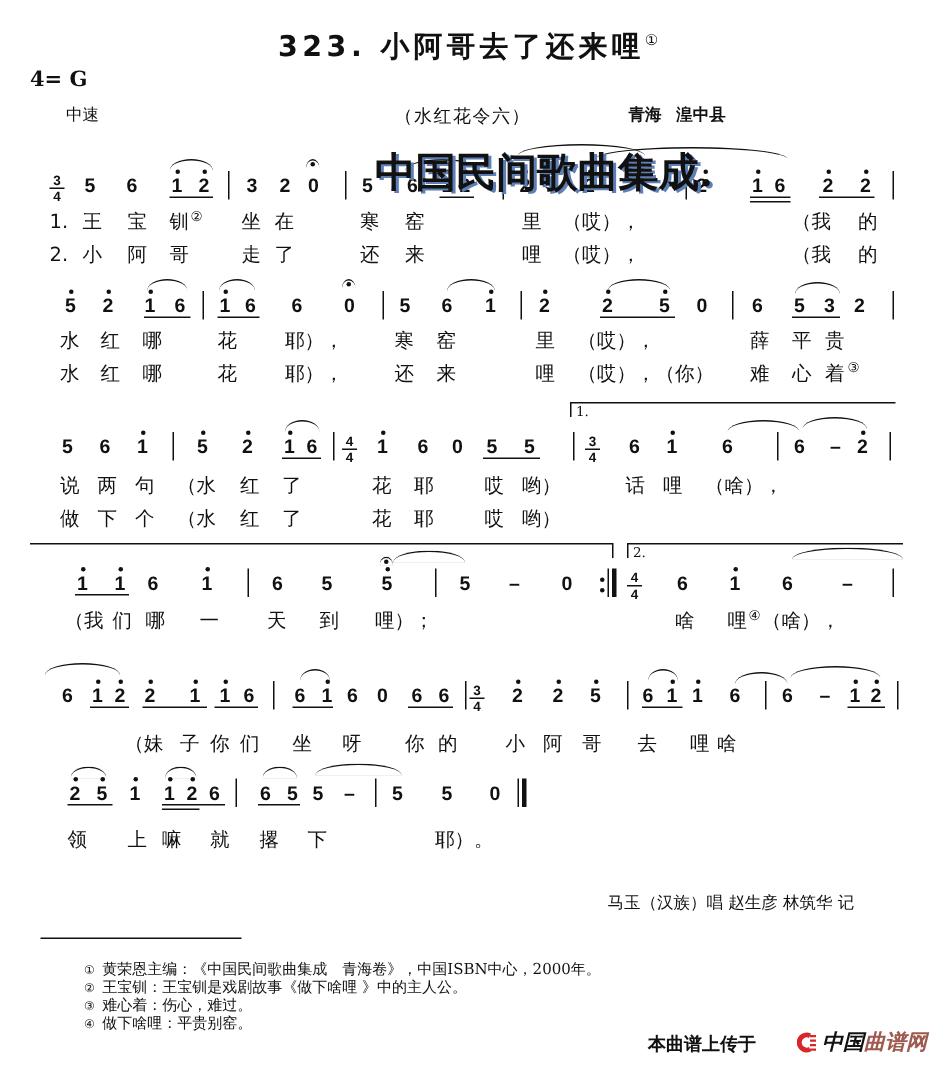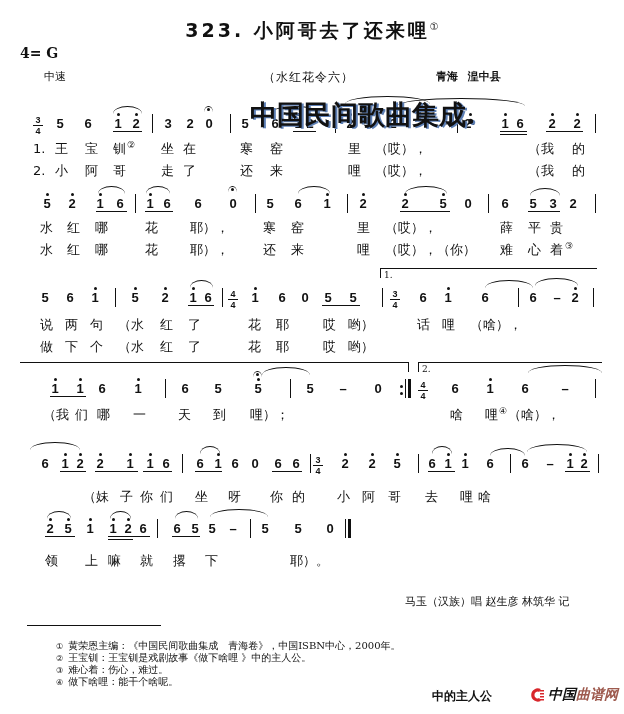--- a/index.html
+++ b/index.html
@@ -3,21 +3,21 @@
 <meta charset="utf-8">
 <style>
   html,body{margin:0;padding:0;background:#fff;}
   body{width:624px;height:714px;position:relative;overflow:hidden;color:#111;}
   .abs{position:absolute;white-space:nowrap;}
   .title{left:0;width:624px;top:18px;text-align:center;font:bold 19px "DejaVu Sans",sans-serif;letter-spacing:3px;}
   .title sup{font-size:10px;font-weight:normal;letter-spacing:0;}
   .key{left:20px;top:45px;font:bold 14px "DejaVu Serif",serif;}
   .tempo{left:44px;top:69px;font:11px "DejaVu Sans",sans-serif;}
   .tune{left:222px;top:69px;font:12px "DejaVu Sans",sans-serif;letter-spacing:1px;margin-left:41px;}
-  .region{left:436px;top:69px;font:bold 11px "DejaVu Sans",sans-serif;word-spacing:6px;}
+  .region{left:419px;top:69px;font:bold 11px "DejaVu Sans",sans-serif;word-spacing:6px;}
   .overlay{left:250px;top:97px;font:bold 27px "DejaVu Serif",serif;color:#111;text-shadow:2px 1px 0 #5d7fb5;z-index:5;}
   .note{position:absolute;width:12px;text-align:center;font:bold 13px "Liberation Sans",sans-serif;line-height:14px;}
   .dot{position:absolute;left:50%;width:3px;height:3px;margin-left:-1.5px;border-radius:50%;background:#111;top:-4px;}
   .ul{position:absolute;height:1px;background:#111;}
   .bar{position:absolute;width:1px;background:#111;}
   .thick{position:absolute;width:3px;background:#111;}
   .rdot{position:absolute;width:3px;height:3px;border-radius:50%;background:#111;}
   .slur{position:absolute;border-top:1px solid #111;border-radius:50% 50% 0 0 / 100% 100% 0 0;height:7px;}
   .ferm{position:absolute;width:9px;height:5px;border-top:1.5px solid #111;border-radius:50% 50% 0 0 / 100% 100% 0 0;}
   .ferm::after{content:"";position:absolute;left:3px;top:1px;width:3px;height:3px;border-radius:50%;background:#111;}
@@ -375,23 +375,23 @@
     <div class="tick" style="left: 418px; top: 362px; height: 10px;"></div>
   </div>
 
 <div class="abs overlay">中国民间歌曲集成.</div>
 
 <div class="abs credits">马玉（汉族）唱  赵生彦  林筑华 记</div>
 <div class="abs fnsep"></div>
 <div class="abs fn" style="top:639px"><span class="num">①</span><span>黄荣恩主编：《中国民间歌曲集成　青海卷》，中国ISBN中心，2000年。</span></div>
 <div class="abs fn" style="top:651px"><span class="num">②</span><span>王宝钏：王宝钏是戏剧故事《做下啥哩 》中的主人公。</span></div>
 <div class="abs fn" style="top:663px"><span class="num">③</span><span>难心着：伤心，难过。</span></div>
-<div class="abs fn" style="top:675px"><span class="num">④</span><span>做下啥哩：能干个啥呢。</span></div>
-
-<div class="abs wm">中的主人公</div>
+<div class="abs fn" style="top:675px"><span class="num">④</span><span>做下啥哩：平贵别窑。</span></div>
+
+<div class="abs wm">本曲谱上传于</div>
 <div class="abs logo-icon">
   <svg width="14" height="14" viewBox="0 0 14 14">
       <path d="M9 2.5 A5 5 0 1 0 9 11.5" stroke="#d8262b" stroke-width="3.2" fill="none"></path>
       <rect x="9" y="2" width="4" height="1.5" fill="#d8262b"></rect>
       <rect x="9" y="5" width="4" height="1.5" fill="#d8262b"></rect>
       <rect x="9" y="8" width="4" height="1.5" fill="#d8262b"></rect>
       <rect x="9" y="11" width="4" height="1.5" fill="#d8262b"></rect>
     </svg>
 </div>
 <div class="abs logo-a">中国</div>

